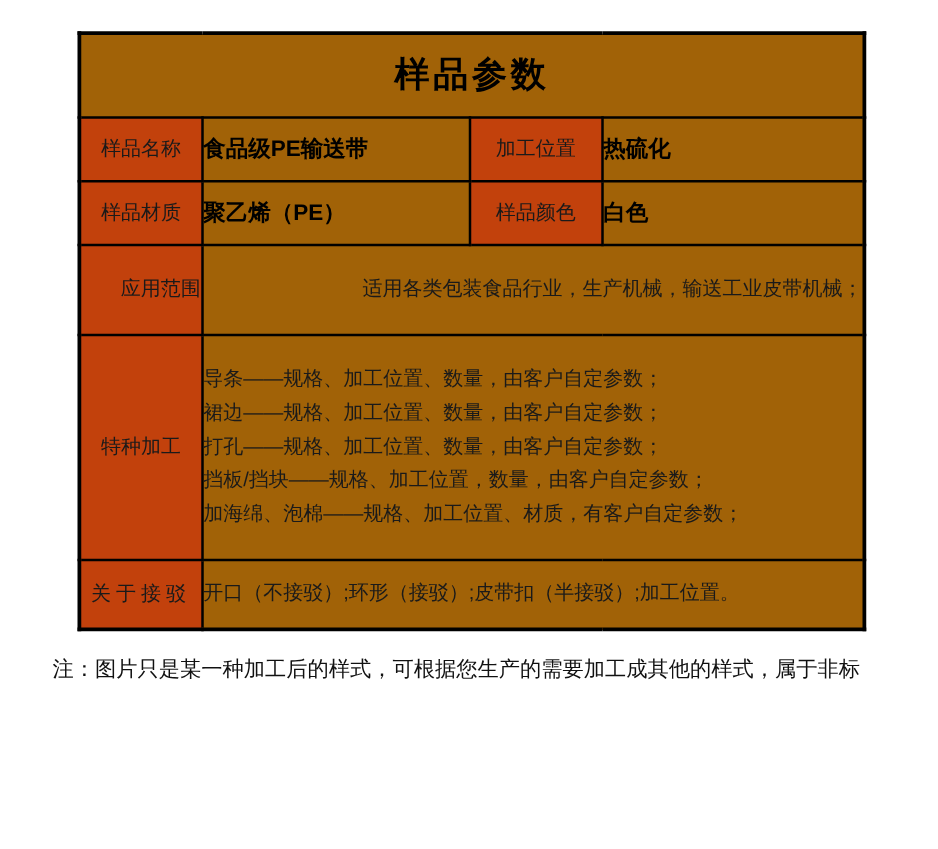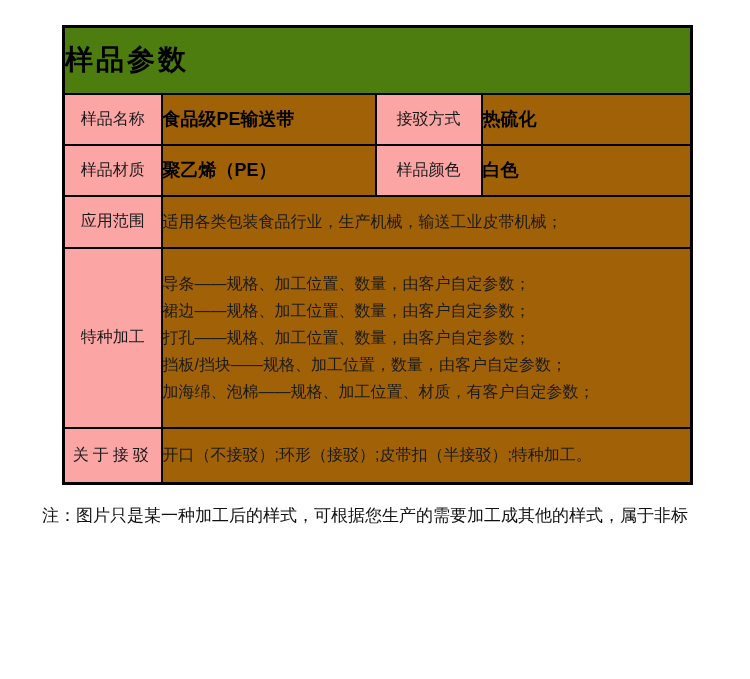--- a/index.html
+++ b/index.html
@@ -19,47 +19,47 @@
     margin: 25px 0 0 62px;
     border: 3px solid #000000;
   }
   table.spec td {
     border: 2px solid #000000;
     vertical-align: middle;
     padding: 0;
   }
   td.title-cell {
     height: 67px;
-    text-align: left;
+    text-align: center;
     font-weight: bold;
     font-size: 28px;
     letter-spacing: 3px;
-    background: #4d7c0f;
+    background: #a16207;
   }
   td.lbl {
-    background: #fca5a5;
+    background: #c2410c;
     text-align: center;
     font-size: 16px;
     color: #1a1a1a;
   }
   td.lbl.spaced { letter-spacing: 4px; }
   td.val {
     background: #a16207;
     padding-left: 22px;
     font-size: 16px;
     color: #1a1a1a;
   }
   td.val.strong {
     font-weight: bold;
     font-size: 18px;
     color: #000000;
   }
   tr.r-dual  td { height: 51px; }
   tr.r-thick td { height: 65px; }
-  tr.r-range td { height: 52px; }
+  tr.r-range td { height: 72px; text-align: right; }
   tr.r-proc  td { height: 180px; margin-top: 17px; }
   tr.r-joint td { height: 56px; }
   .line  { line-height: 26px; }
   .line5 { line-height: 27px; }
 
   .note {
     margin: 16px 0 0 42px;
     width: 680px;
     font-size: 17px;
     line-height: 30px;
@@ -80,21 +80,21 @@
     </colgroup>
 
     <tbody>
         <tr>
       <td class="title-cell" colspan="4">样品参数</td>
     </tr>
 
     <tr class="r-dual">
       <td class="lbl">样品名称</td>
       <td class="val strong">食品级PE输送带</td>
-      <td class="lbl">接驳方式</td>
+      <td class="lbl">加工位置</td>
       <td class="val strong">热硫化</td>
     </tr>
 
     <tr class="r-dual">
       <td class="lbl">样品材质</td>
       <td class="val strong">聚乙烯（PE）</td>
       <td class="lbl">样品颜色</td>
       <td class="val strong">白色</td>
     </tr>
 
@@ -113,21 +113,21 @@
         <div class="line5">裙边——规格、加工位置、数量，由客户自定参数；</div>
         <div class="line5">打孔——规格、加工位置、数量，由客户自定参数；</div>
         <div class="line5">挡板/挡块——规格、加工位置，数量，由客户自定参数；</div>
         <div class="line5">加海绵、泡棉——规格、加工位置、材质，有客户自定参数；</div>
       </td>
     </tr>
 
     <tr class="r-joint">
       <td class="lbl spaced">关于接驳</td>
       <td class="val" colspan="3">
-        <div class="line">开口（不接驳）;环形（接驳）;皮带扣（半接驳）;特种加工。</div>
+        <div class="line">开口（不接驳）;环形（接驳）;皮带扣（半接驳）;加工位置。</div>
       </td>
     </tr>
   </tbody>
     </table>
 
   <div class="note">
     <div>注：图片只是某一种加工后的样式，可根据您生产的需要加工成其他的样式，属于非标</div>
   </div>
 
 </div>

